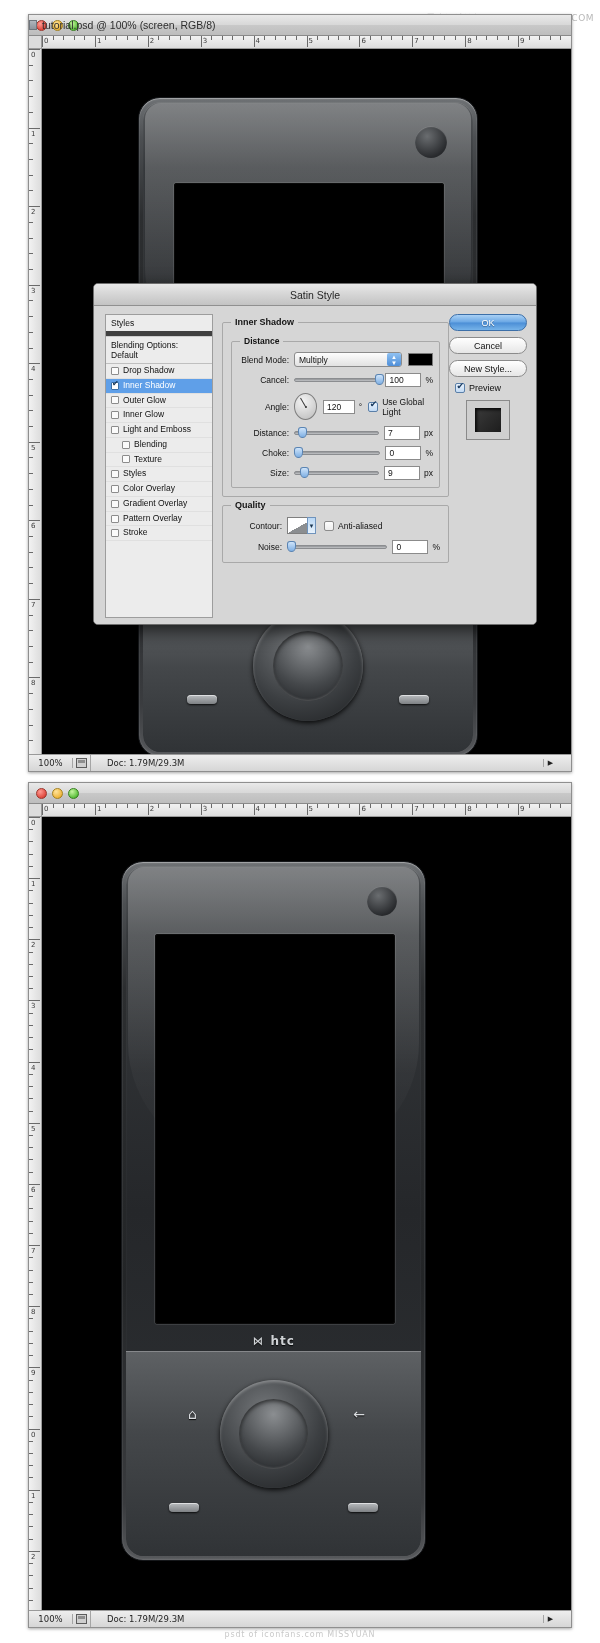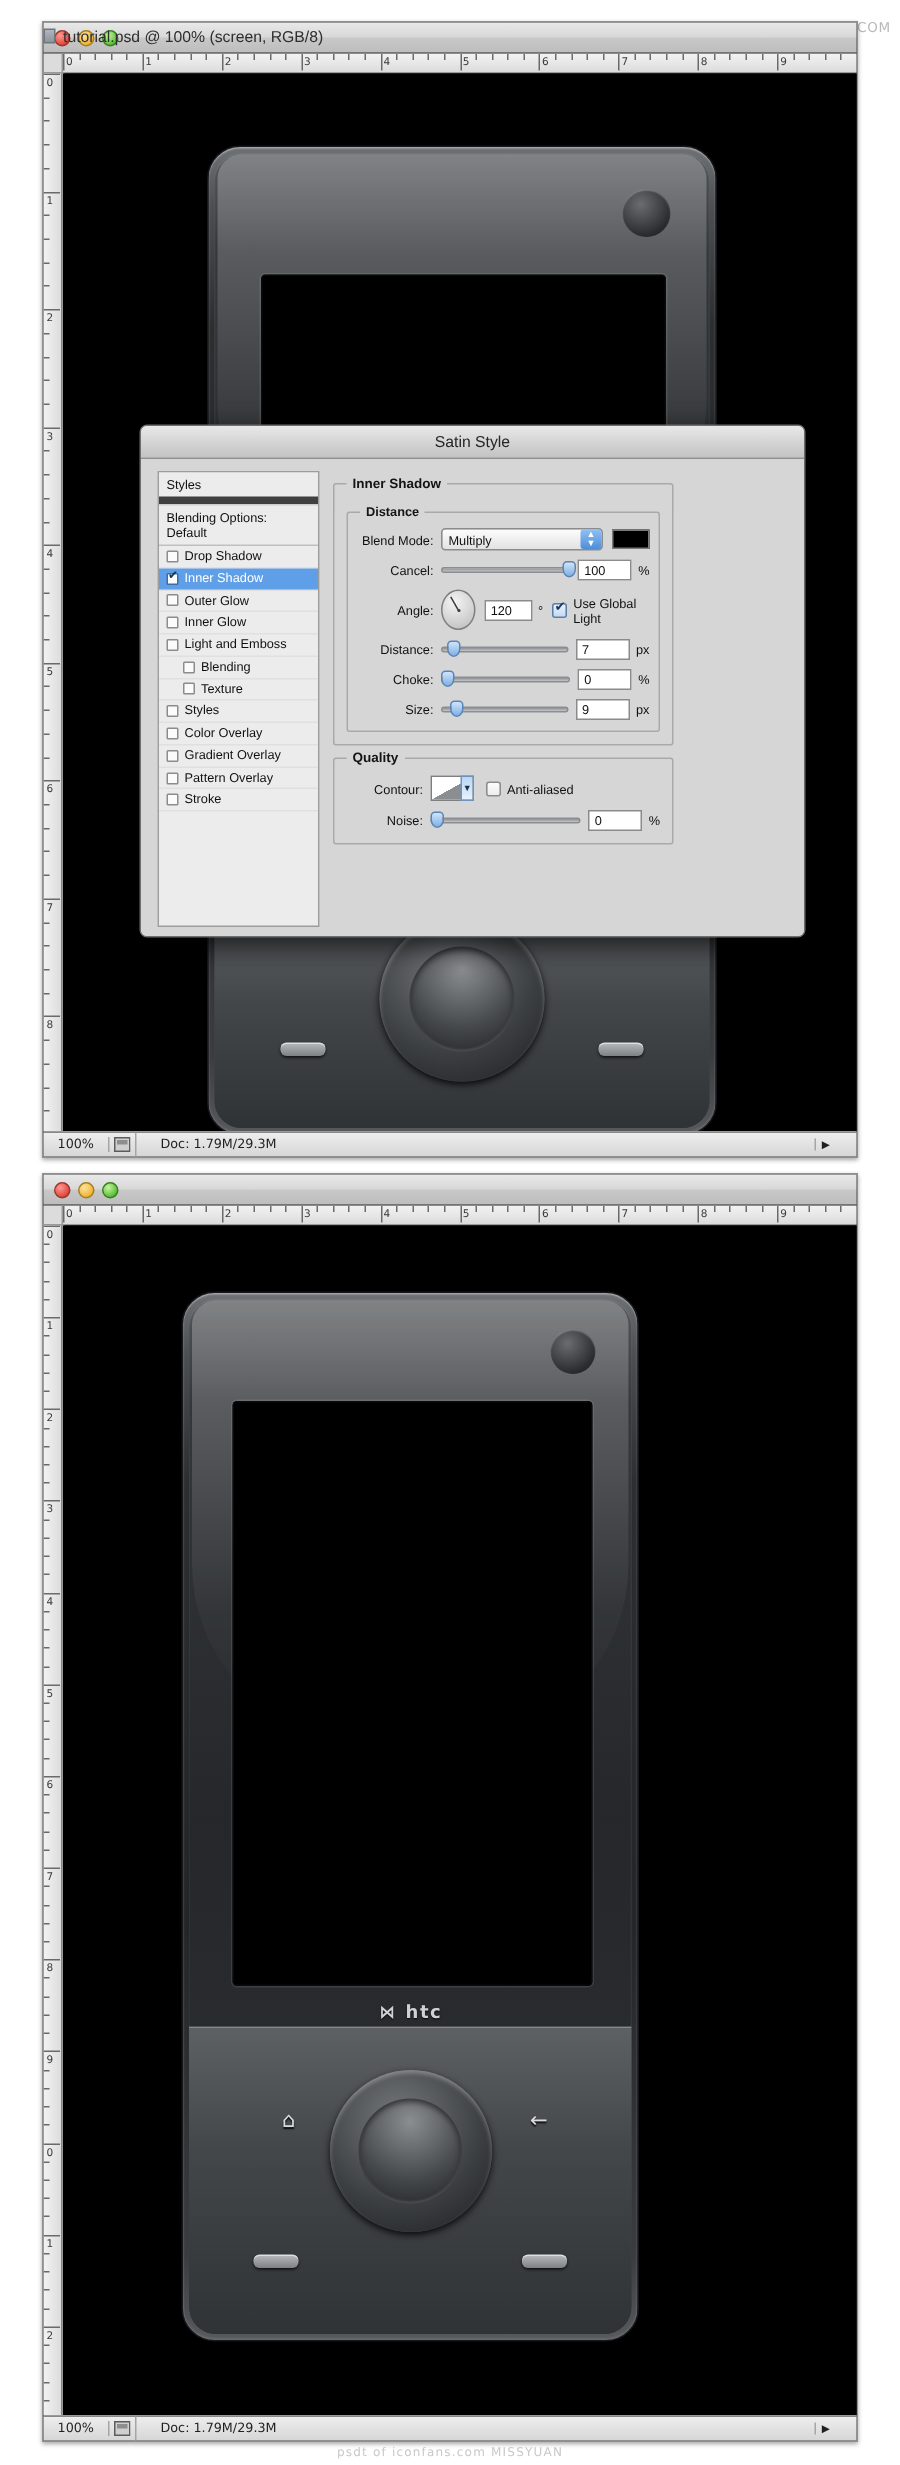--- a/index.html
+++ b/index.html
@@ -672,20 +672,32 @@
                 <span class="slider">
                   <span class="track"></span>
                   <span class="thumb" style="left:0%;"></span>
                 </span>
                 <span class="numfield">0</span>
                 <span class="unit">%</span>
               </div>
             </div>
           </div>
 
+          <div class="btn-col">
+            <span class="btn primary">OK</span>
+            <span class="btn">Cancel</span>
+            <span class="btn">New Style...</span>
+            <div class="preview-row">
+              <span class="cbx-blue checked"></span>
+              <span>Preview</span>
+            </div>
+            <div class="preview-thumb">
+              <span class="inner"></span>
+            </div>
+          </div>
 
         </div>
       </div>
     </div>
 
     <div class="statusbar">
       <span class="sb-zoom">100%</span>
       <span class="sb-icon">
         <svg width="11" height="10" viewBox="0 0 11 10" aria-hidden="true">
           <rect x="0.5" y="0.5" width="10" height="9" fill="#cfcfcf" stroke="#5c5c5c"></rect>

